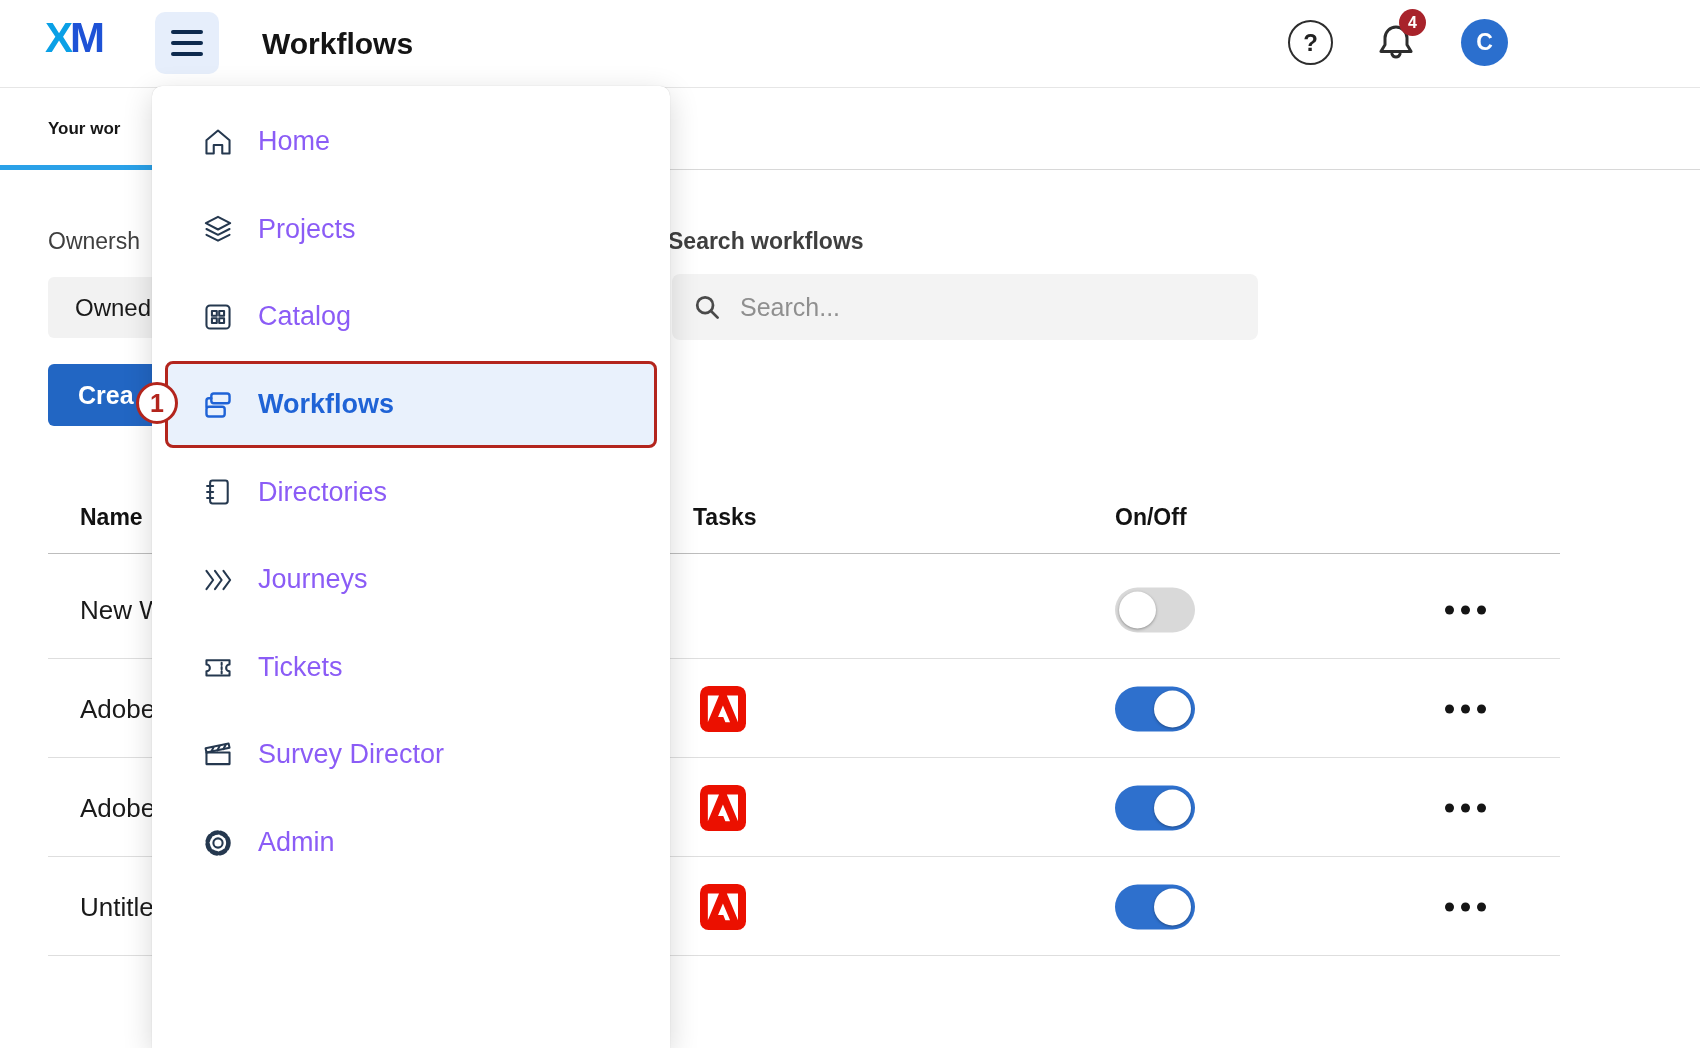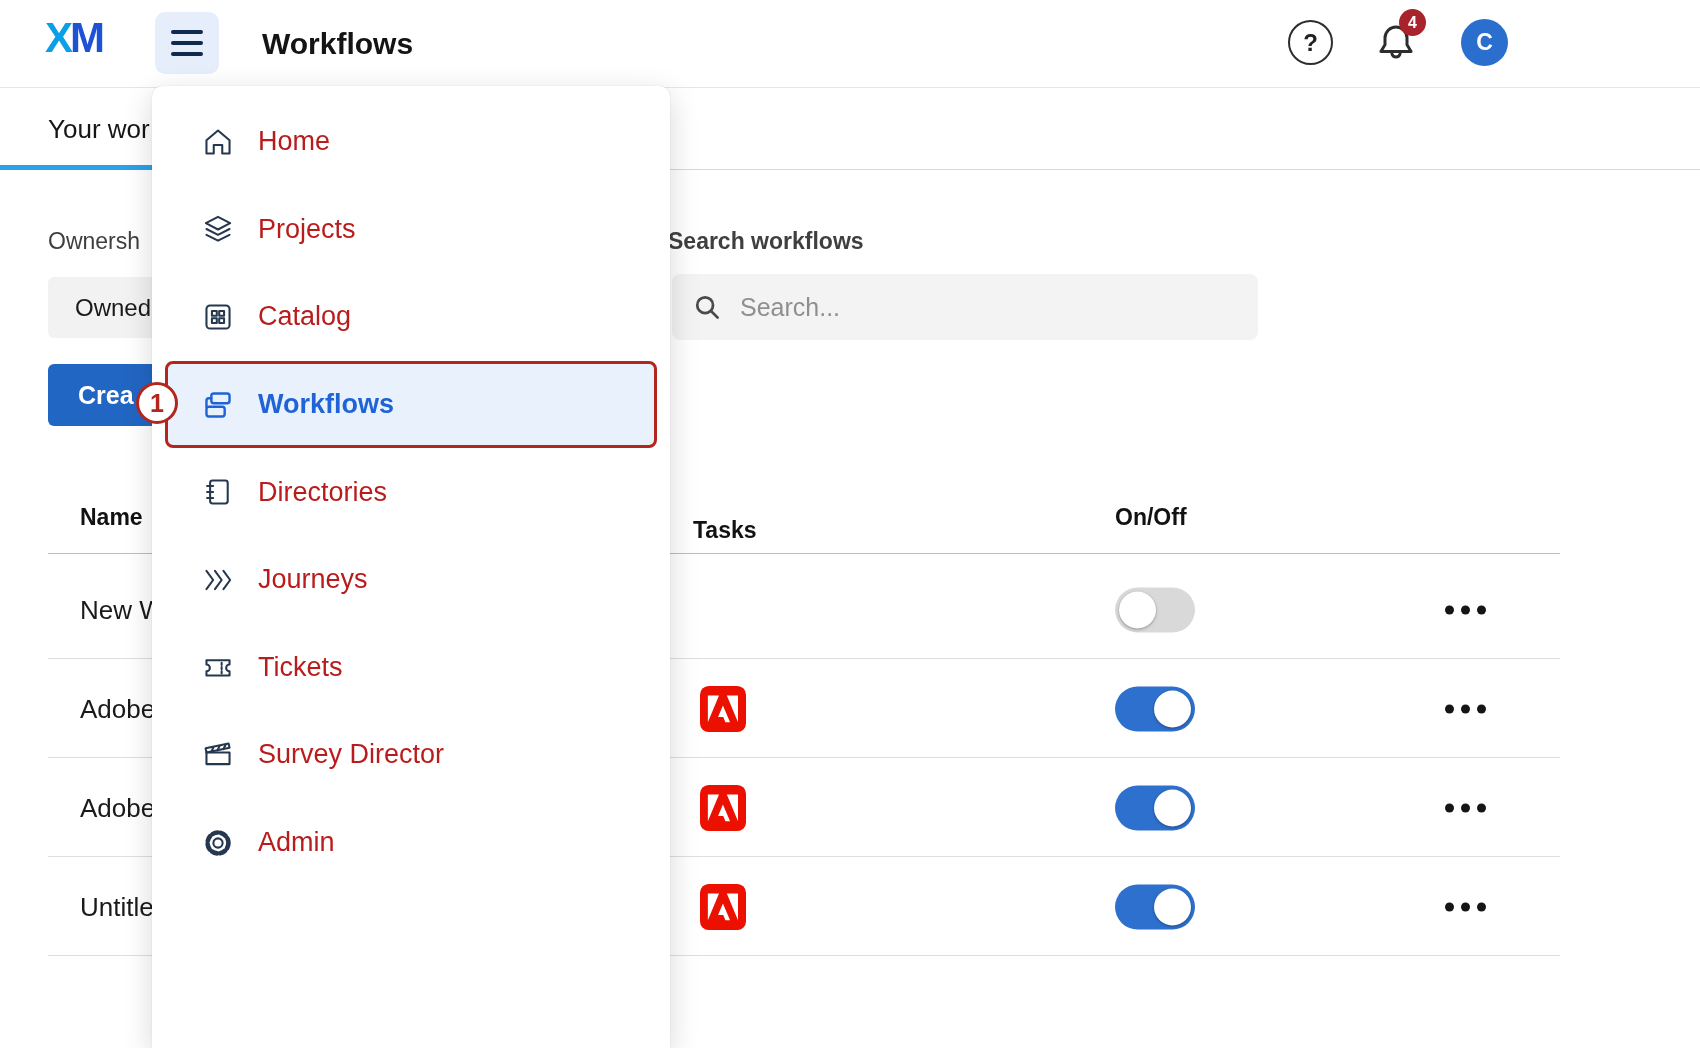--- a/index.html
+++ b/index.html
@@ -26,42 +26,42 @@
   .badge { position:absolute; right:-6px; top:-10px; width:27px; height:27px; border-radius:50%;
            background:#a8232b; color:#fff; font-size:16px; font-weight:700; display:flex;
            align-items:center; justify-content:center; }
   .avatar { position:absolute; left:1461px; top:19px; width:47px; height:47px; border-radius:50%;
             background:#2b6fce; color:#fff; font-size:23px; font-weight:700; display:flex;
             align-items:center; justify-content:center; cursor:pointer; }
 
   
   .tabbar { position:absolute; top:88px; left:0; width:1700px; height:82px; border-bottom:1px solid #d8d8d8; }
   .tab { position:absolute; left:48px; top:0; height:82px; display:flex; align-items:center;
-         font-size:26px; color:#161616; font-weight:400; cursor:pointer; }
+         font-size:17px; color:#161616; font-weight:700; cursor:pointer; }
   .tab-underline { position:absolute; left:0; bottom:-1px; width:152px; height:5px; background:#2aa1e8; }
 
   
   .label-sm { position:absolute; font-size:23px; color:#3f3f3f; }
   .ownership-select { position:absolute; left:48px; top:277px; width:250px; height:61px;
                       background:#f2f2f2; border-radius:6px; display:flex; align-items:center;
                       padding-left:27px; font-size:24px; color:#1a1a1a; cursor:pointer; }
   .search-box { position:absolute; left:672px; top:274px; width:586px; height:66px; background:#f3f3f3;
                 border-radius:8px; display:flex; align-items:center; padding:0 20px; }
   .search-box svg { flex:0 0 auto; margin-right:18px; }
   .search-box input { border:none; outline:none; background:transparent; font-size:25px; width:460px;
                       color:#333; font-family:Liberation Sans, sans-serif; }
   .search-box input::placeholder { color:#8f8f8f; }
   .create-btn { position:absolute; left:48px; top:364px; width:230px; height:62px; background:#2266c3;
                 border:none; border-radius:6px; color:#fff; font-size:25px; font-weight:600;
                 text-align:left; padding-left:30px; cursor:pointer; font-family:"Liberation Sans", sans-serif; }
 
   
   .thead { position:absolute; left:48px; top:480px; width:1512px; height:73px; }
   .thead span { position:absolute; top:50%; transform:translateY(-50%); font-size:23px; font-weight:700; color:#121212; }
-  .th-name { left:32px; } .th-tasks { left:645px;margin-top:13px; } .th-onoff { left:1067px; }
+  .th-name { left:32px; } .th-tasks { left:645px; } .th-onoff { left:1067px; }
   .thead-border { position:absolute; left:48px; top:553px; width:1512px; height:1px; background:#bdbdbd; }
   .trow { position:absolute; left:48px; width:1512px; height:99px; cursor:pointer; }
   .trow .sep { position:absolute; left:0; bottom:0; width:100%; height:1px; background:#dedede; }
   .row-name { position:absolute; left:32px; top:50%; transform:translateY(-50%); font-size:26px; color:#1a1a1a; }
   .adobe-ic { position:absolute; left:652px; top:50%; transform:translateY(-50%); width:46px; height:46px; }
   .toggle { position:absolute; left:1067px; top:50%; transform:translateY(-50%); width:80px; height:45px;
             border-radius:23px; cursor:pointer; }
   .toggle .knob { position:absolute; top:4px; width:37px; height:37px; border-radius:50%; background:#fff;
                   box-shadow:0 1px 3px rgba(0,0,0,.35); transition:left .1s; }
   .toggle.off { background:#d9d9d9; } .toggle.off .knob { left:4px; }
@@ -69,21 +69,21 @@
   .dots { position:absolute; left:1397px; top:50%; transform:translateY(-50%); display:flex; gap:7px; cursor:pointer; }
   .dots i { display:block; width:9px; height:9px; border-radius:50%; background:#151515; }
 
   
   .menu-panel { position:absolute; left:152px; top:86px; width:518px; bottom:0; background:#fff;
                 border-radius:10px 10px 0 0; box-shadow:0 8px 30px rgba(0,0,0,.16), 0 0 1px rgba(0,0,0,.2);
                 z-index:20; padding-top:12px; }
   .menu-item { height:87.6px; display:flex; align-items:center; padding-left:48px; cursor:pointer; }
   .menu-item .mi-icon { width:36px; height:36px; display:flex; align-items:center; justify-content:center;
                         margin-right:22px; flex:0 0 auto; }
-  .menu-item .mi-label { font-size:27px; color:#b91c1c; }
+  .menu-item .mi-label { font-size:27px; color:#8b5cf6; }
   .menu-item.active { margin:0 13px; padding-left:32px; border:3px solid #b3251d; border-radius:8px;
                       background:#e9f1fc; }
   .menu-item.active .mi-label { color:#1f63d6; font-weight:600; }
   .mi-svg { stroke:#25384f; fill:none; stroke-width:1.7; stroke-linejoin:round; stroke-linecap:round; }
   .mi-svg.blue { stroke:#1f63d6; stroke-width:2; }
 
   .annotation-circle { position:absolute; left:136px; top:382px; width:42px; height:42px; border-radius:50%;
                        background:#fff; border:3px solid #b3251d; color:#b3251d; font-size:25px; font-weight:700;
                        display:flex; align-items:center; justify-content:center; z-index:30; }
 </style>

